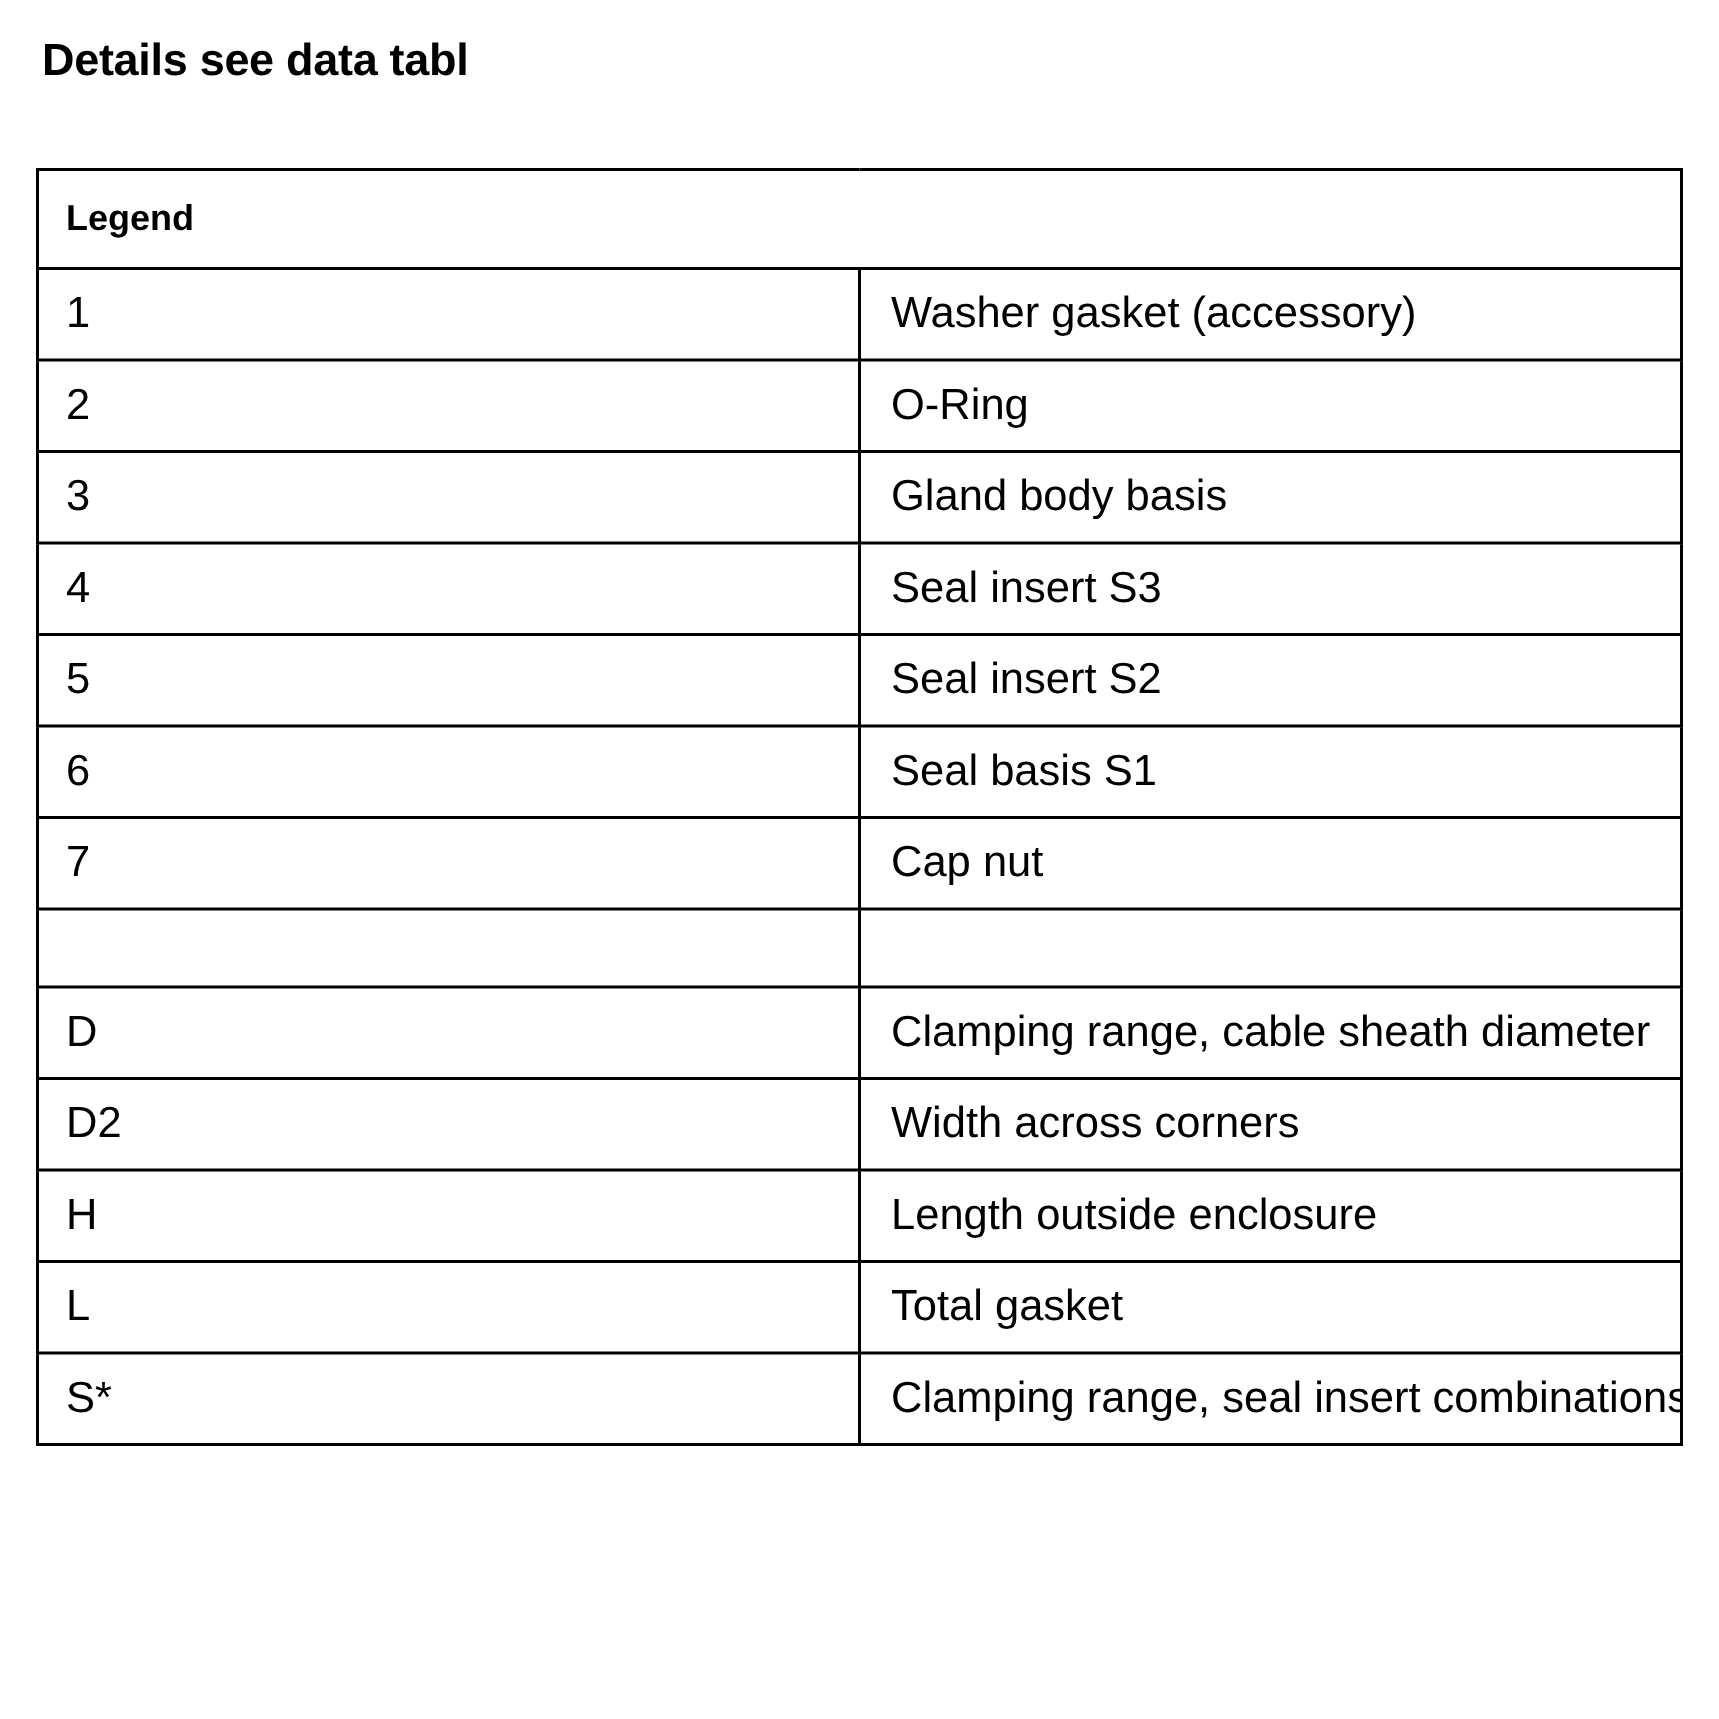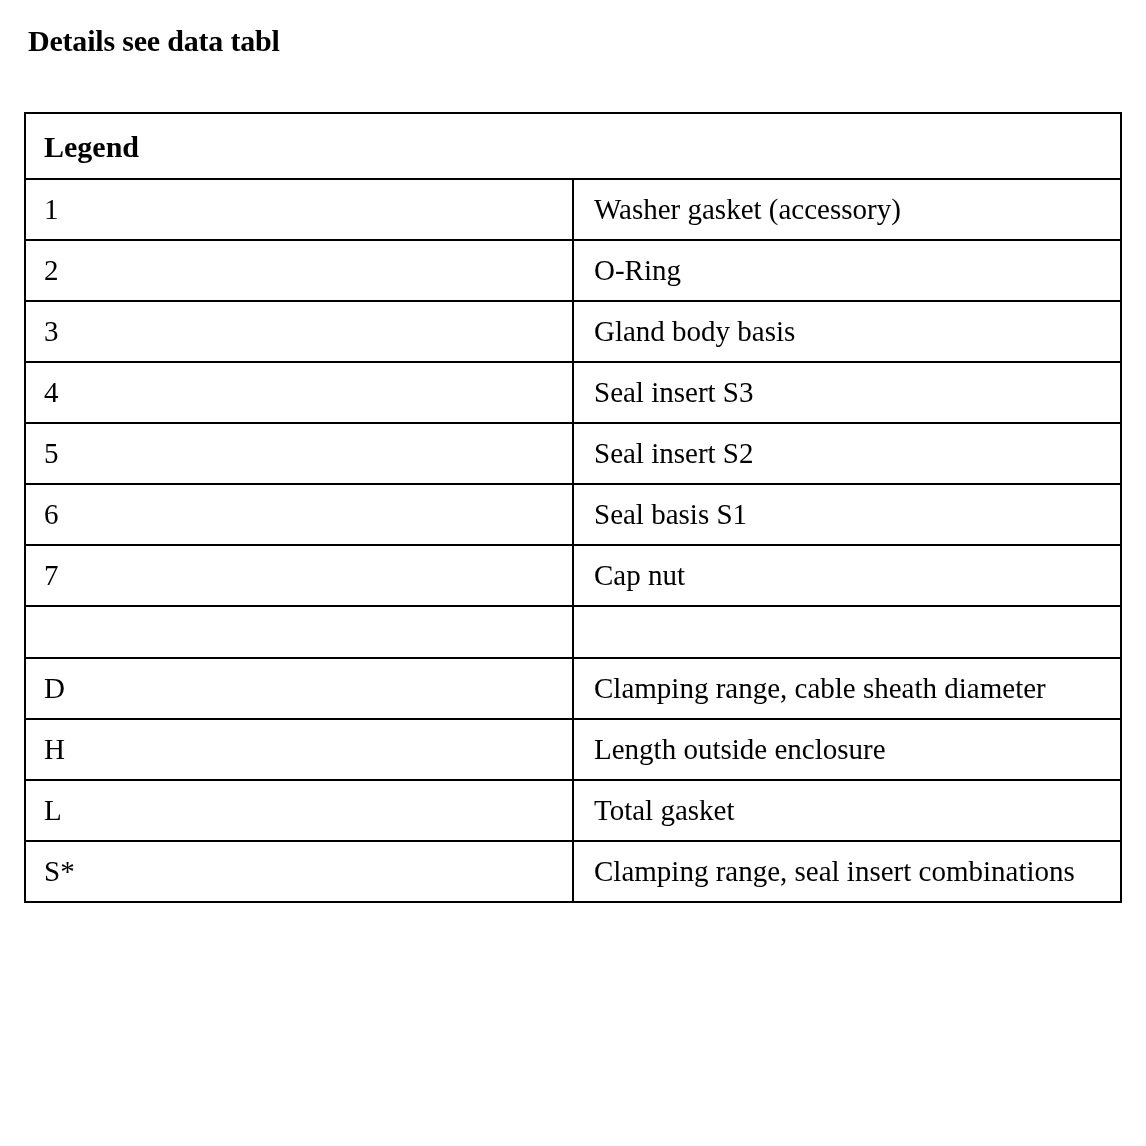--- a/index.html
+++ b/index.html
@@ -12,21 +12,20 @@
     height: 1146px;
     font-family: "Liberation Sans", sans-serif;
     color: #000000;
     overflow: hidden;
   }
   .page {
     position: relative;
     width: 936px;
     height: 1146px;
     box-sizing: border-box;
-    font-family: Liberation Serif, serif;
   }
   .doc-title {
     position: absolute;
     left: 28px;
     top: 24px;
     font-size: 30px;
     font-weight: bold;
     letter-spacing: -0.2px;
     color: #000000;
     white-space: nowrap;
@@ -46,21 +45,21 @@
     font-size: 29px;
     line-height: 1.1;
     vertical-align: middle;
     color: #000000;
     white-space: nowrap;
     overflow: hidden;
   }
   .legend-table tr.header-row td {
     font-weight: bold;
     height: 64px;
-    font-size: 30px;
+    font-size: 24px;
   }
   .col-key {
     width: 146px;
   }
   .col-desc {
     width: 952px;
     padding-left: 20px !important;
   }
   .legend-table tr.spacer-row td {
     height: 50px;
@@ -108,20 +107,24 @@
       </tr>
       <tr class="spacer-row">
         <td class="col-key"></td>
         <td class="col-desc"></td>
       </tr>
       <tr>
         <td class="col-key">D</td>
         <td class="col-desc">Clamping range, cable sheath diameter</td>
       </tr>
       <tr>
+        <td class="col-key">D2</td>
+        <td class="col-desc">Width across corners</td>
+      </tr>
+      <tr>
         <td class="col-key">H</td>
         <td class="col-desc">Length outside enclosure</td>
       </tr>
       <tr>
         <td class="col-key">L</td>
         <td class="col-desc">Total gasket</td>
       </tr>
       <tr>
         <td class="col-key">S*</td>
         <td class="col-desc">Clamping range, seal insert combinations</td>

